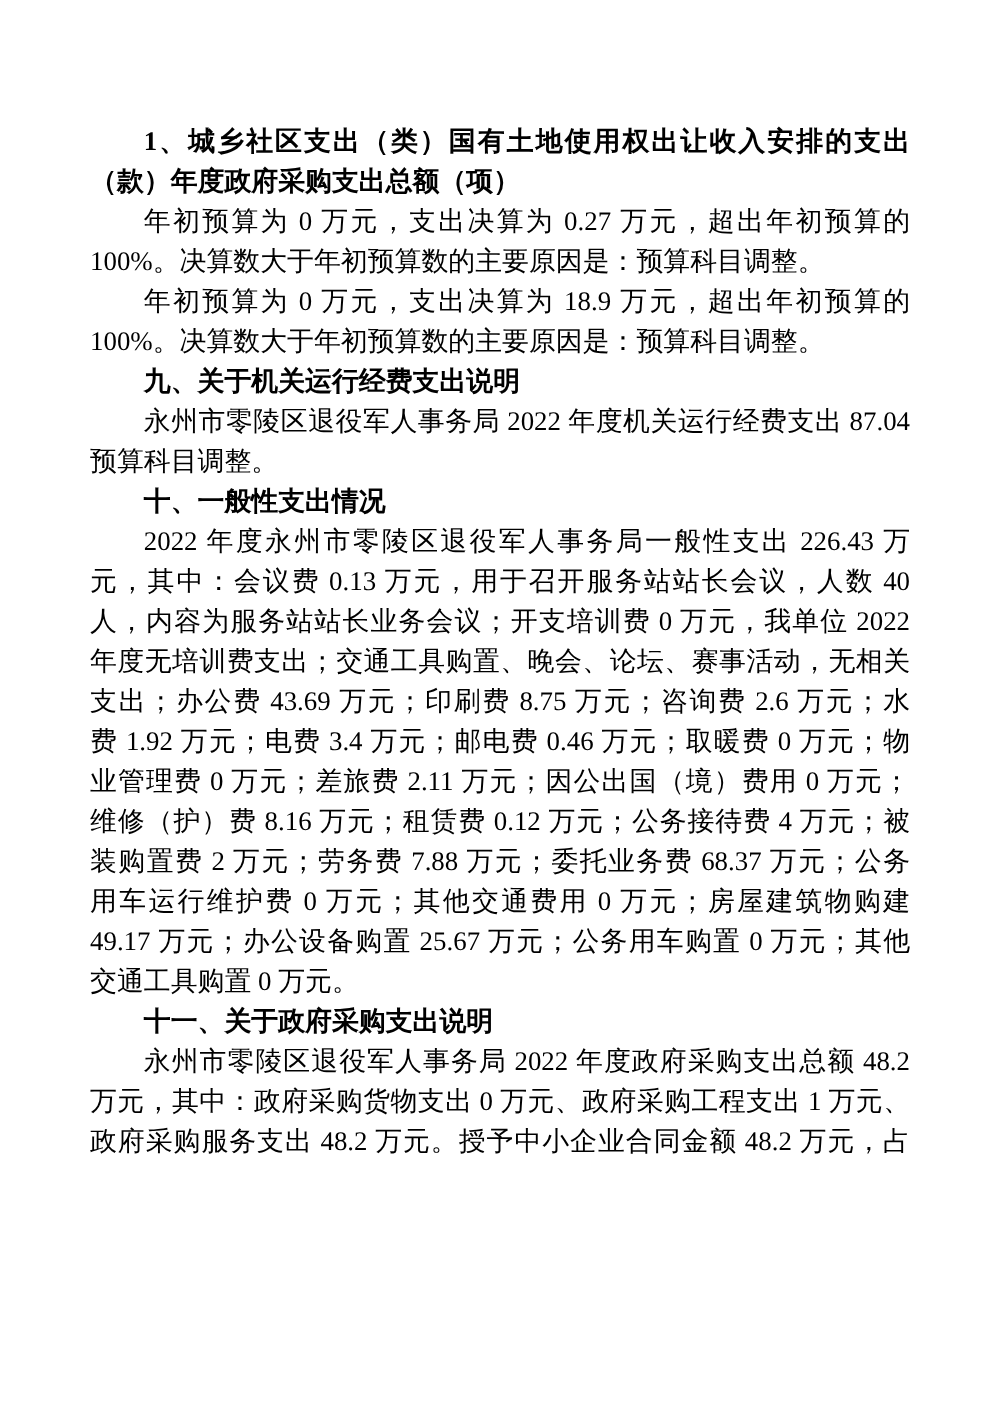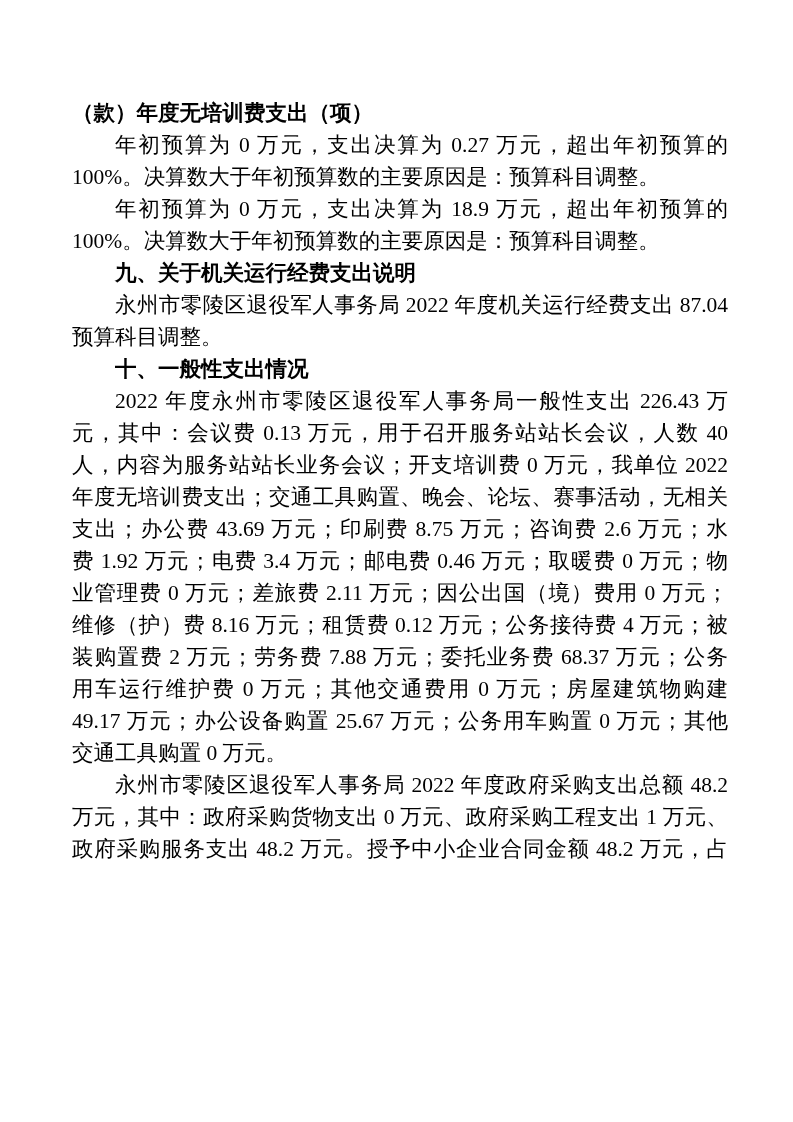--- a/index.html
+++ b/index.html
@@ -34,21 +34,22 @@
   }
   .line.first {
     text-indent: 2em;
   }
 </style>
 </head>
 <body>
 
 <div class="page">
     <div class="block heading">
-      <div class="line">（款）年度无培训费支出（项）</div>
+      <div class="line first full">1、城乡社区支出（类）国有土地使用权出让收入安排的支出</div>
+      <div class="line">（款）年度政府采购支出总额（项）</div>
     </div>
     <div class="block body">
       <div class="line first full">年初预算为 0 万元，支出决算为 0.27 万元，超出年初预算的</div>
       <div class="line">100%。决算数大于年初预算数的主要原因是：预算科目调整。</div>
     </div>
     <div class="block body">
       <div class="line first full">年初预算为 0 万元，支出决算为 18.9 万元，超出年初预算的</div>
       <div class="line">100%。决算数大于年初预算数的主要原因是：预算科目调整。</div>
     </div>
     <div class="block heading">
@@ -68,18 +69,21 @@
       <div class="line full">年度无培训费支出；交通工具购置、晚会、论坛、赛事活动，无相关</div>
       <div class="line full">支出；办公费 43.69 万元；印刷费 8.75 万元；咨询费 2.6 万元；水</div>
       <div class="line full">费 1.92 万元；电费 3.4 万元；邮电费 0.46 万元；取暖费 0 万元；物</div>
       <div class="line full">业管理费 0 万元；差旅费 2.11 万元；因公出国（境）费用 0 万元；</div>
       <div class="line full">维修（护）费 8.16 万元；租赁费 0.12 万元；公务接待费 4 万元；被</div>
       <div class="line full">装购置费 2 万元；劳务费 7.88 万元；委托业务费 68.37 万元；公务</div>
       <div class="line full">用车运行维护费 0 万元；其他交通费用 0 万元；房屋建筑物购建</div>
       <div class="line full">49.17 万元；办公设备购置 25.67 万元；公务用车购置 0 万元；其他</div>
       <div class="line">交通工具购置 0 万元。</div>
     </div>
+    <div class="block heading">
+      <div class="line first">十一、关于政府采购支出说明</div>
+    </div>
     <div class="block body">
       <div class="line first full">永州市零陵区退役军人事务局 2022 年度政府采购支出总额 48.2</div>
       <div class="line full">万元，其中：政府采购货物支出 0 万元、政府采购工程支出 1 万元、</div>
       <div class="line full">政府采购服务支出 48.2 万元。授予中小企业合同金额 48.2 万元，占</div>
     </div>
   </div>
 
 </body></html>

